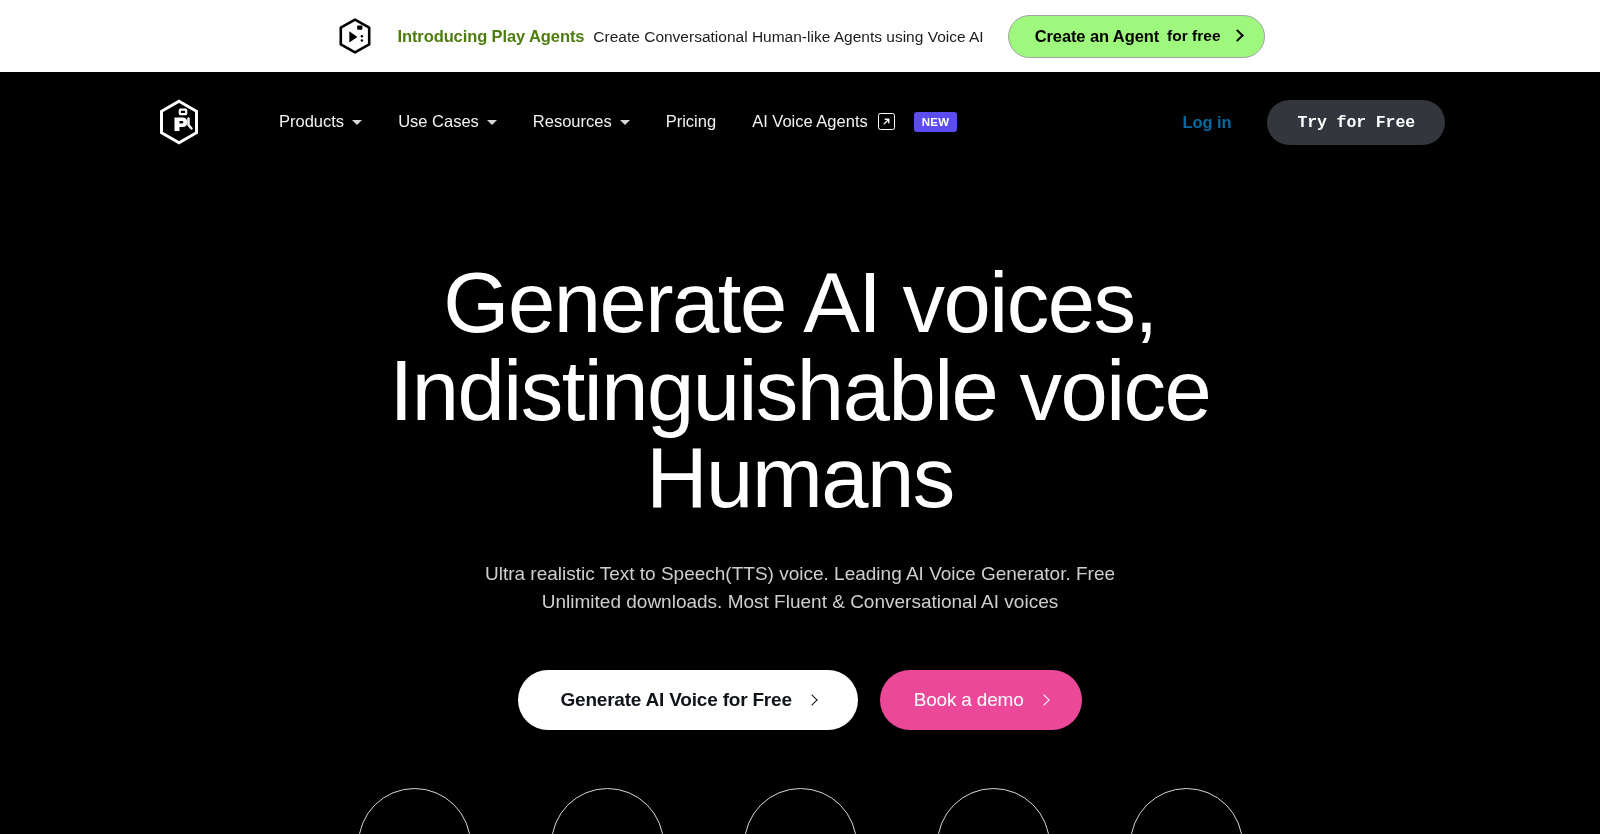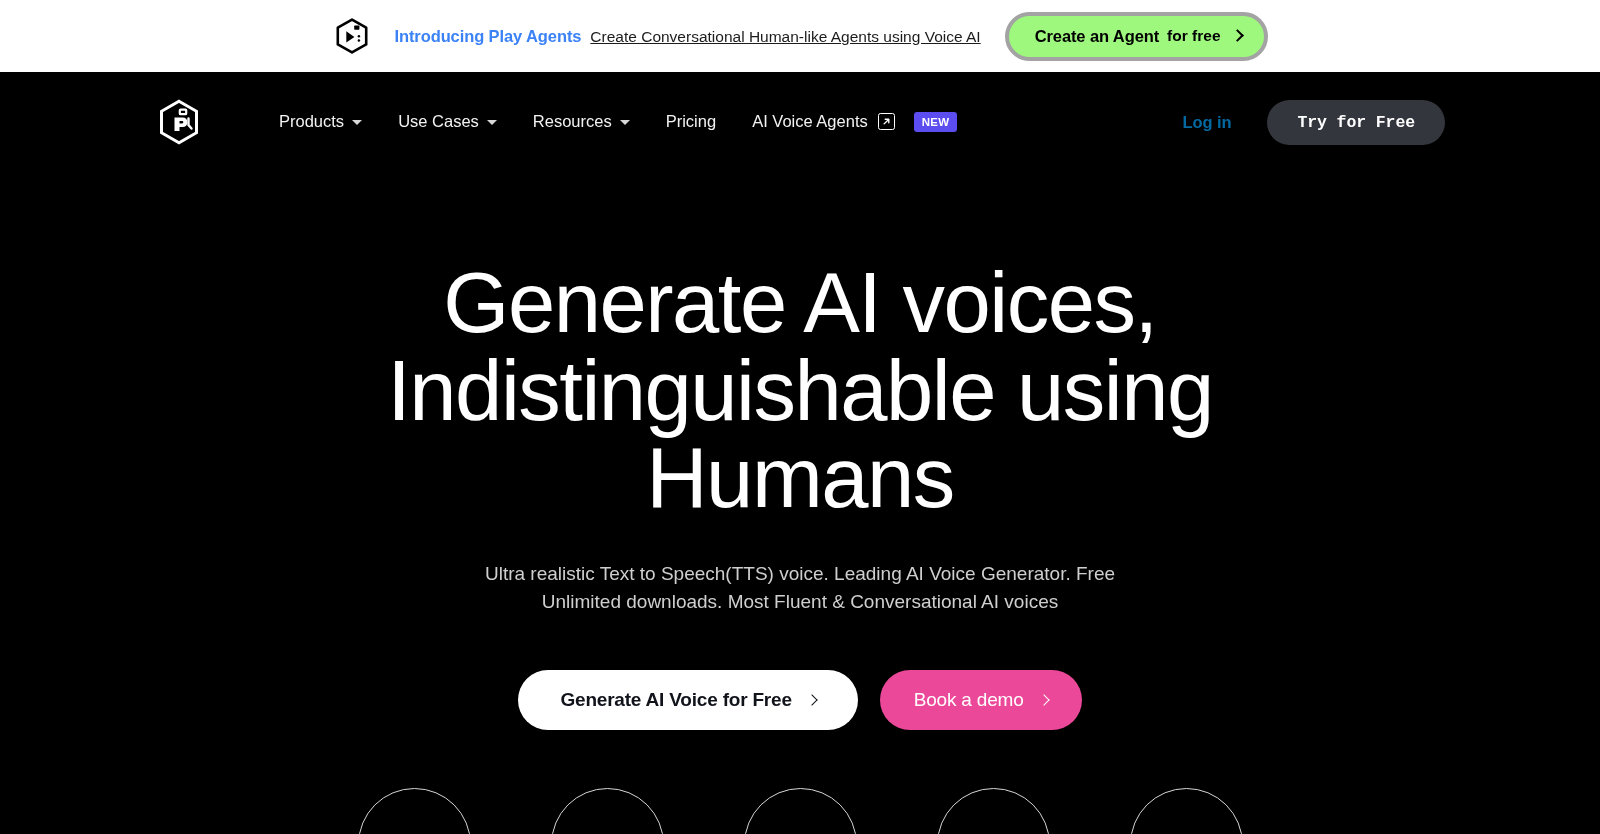--- a/index.html
+++ b/index.html
@@ -41,34 +41,33 @@
     display: flex;
     align-items: baseline;
     gap: 9px;
     color: #000;
     white-space: nowrap;
   }
   .banner-title {
     font-size: 16.5px;
     font-weight: 700;
     letter-spacing: -0.1px;
-    color: #3b82f6;
+    color: #4d7c0f;
   }
   .banner-sub {
     font-size: 15.5px;
     font-weight: 400;
     color: #1c1c1c;
-    text-decoration: underline;
   }
   .banner-cta {
     display: inline-flex;
     align-items: center;
     gap: 8px;
     background: #9ef87d;
-    border: 4px solid #a3a3a3;
+    border: 1px solid #a3a3a3;
     border-radius: 999px;
     padding: 11px 22px 11px 26px;
     color: #000;
     text-decoration: none;
     cursor: pointer;
     white-space: nowrap;
   }
   .banner-cta-strong {
     font-size: 16.5px;
     font-weight: 700;
@@ -354,21 +353,21 @@
     <button class="try-btn">Try for Free</button>
   </div>
 
 </nav>
 
 <main class="hero">
 
 
   <h1 class="headline">
     <span>Generate AI voices,</span><br>
-    <span>Indistinguishable using</span><br>
+    <span>Indistinguishable voice</span><br>
     <span>Humans</span>
   </h1>
 
   <p class="subhead">
     <span>Ultra realistic Text to Speech(TTS) voice. Leading AI Voice Generator. Free</span>
     <span>Unlimited downloads. Most Fluent &amp; Conversational AI voices</span>
   </p>
 
   <div class="cta-row">
     <button class="cta-primary">

